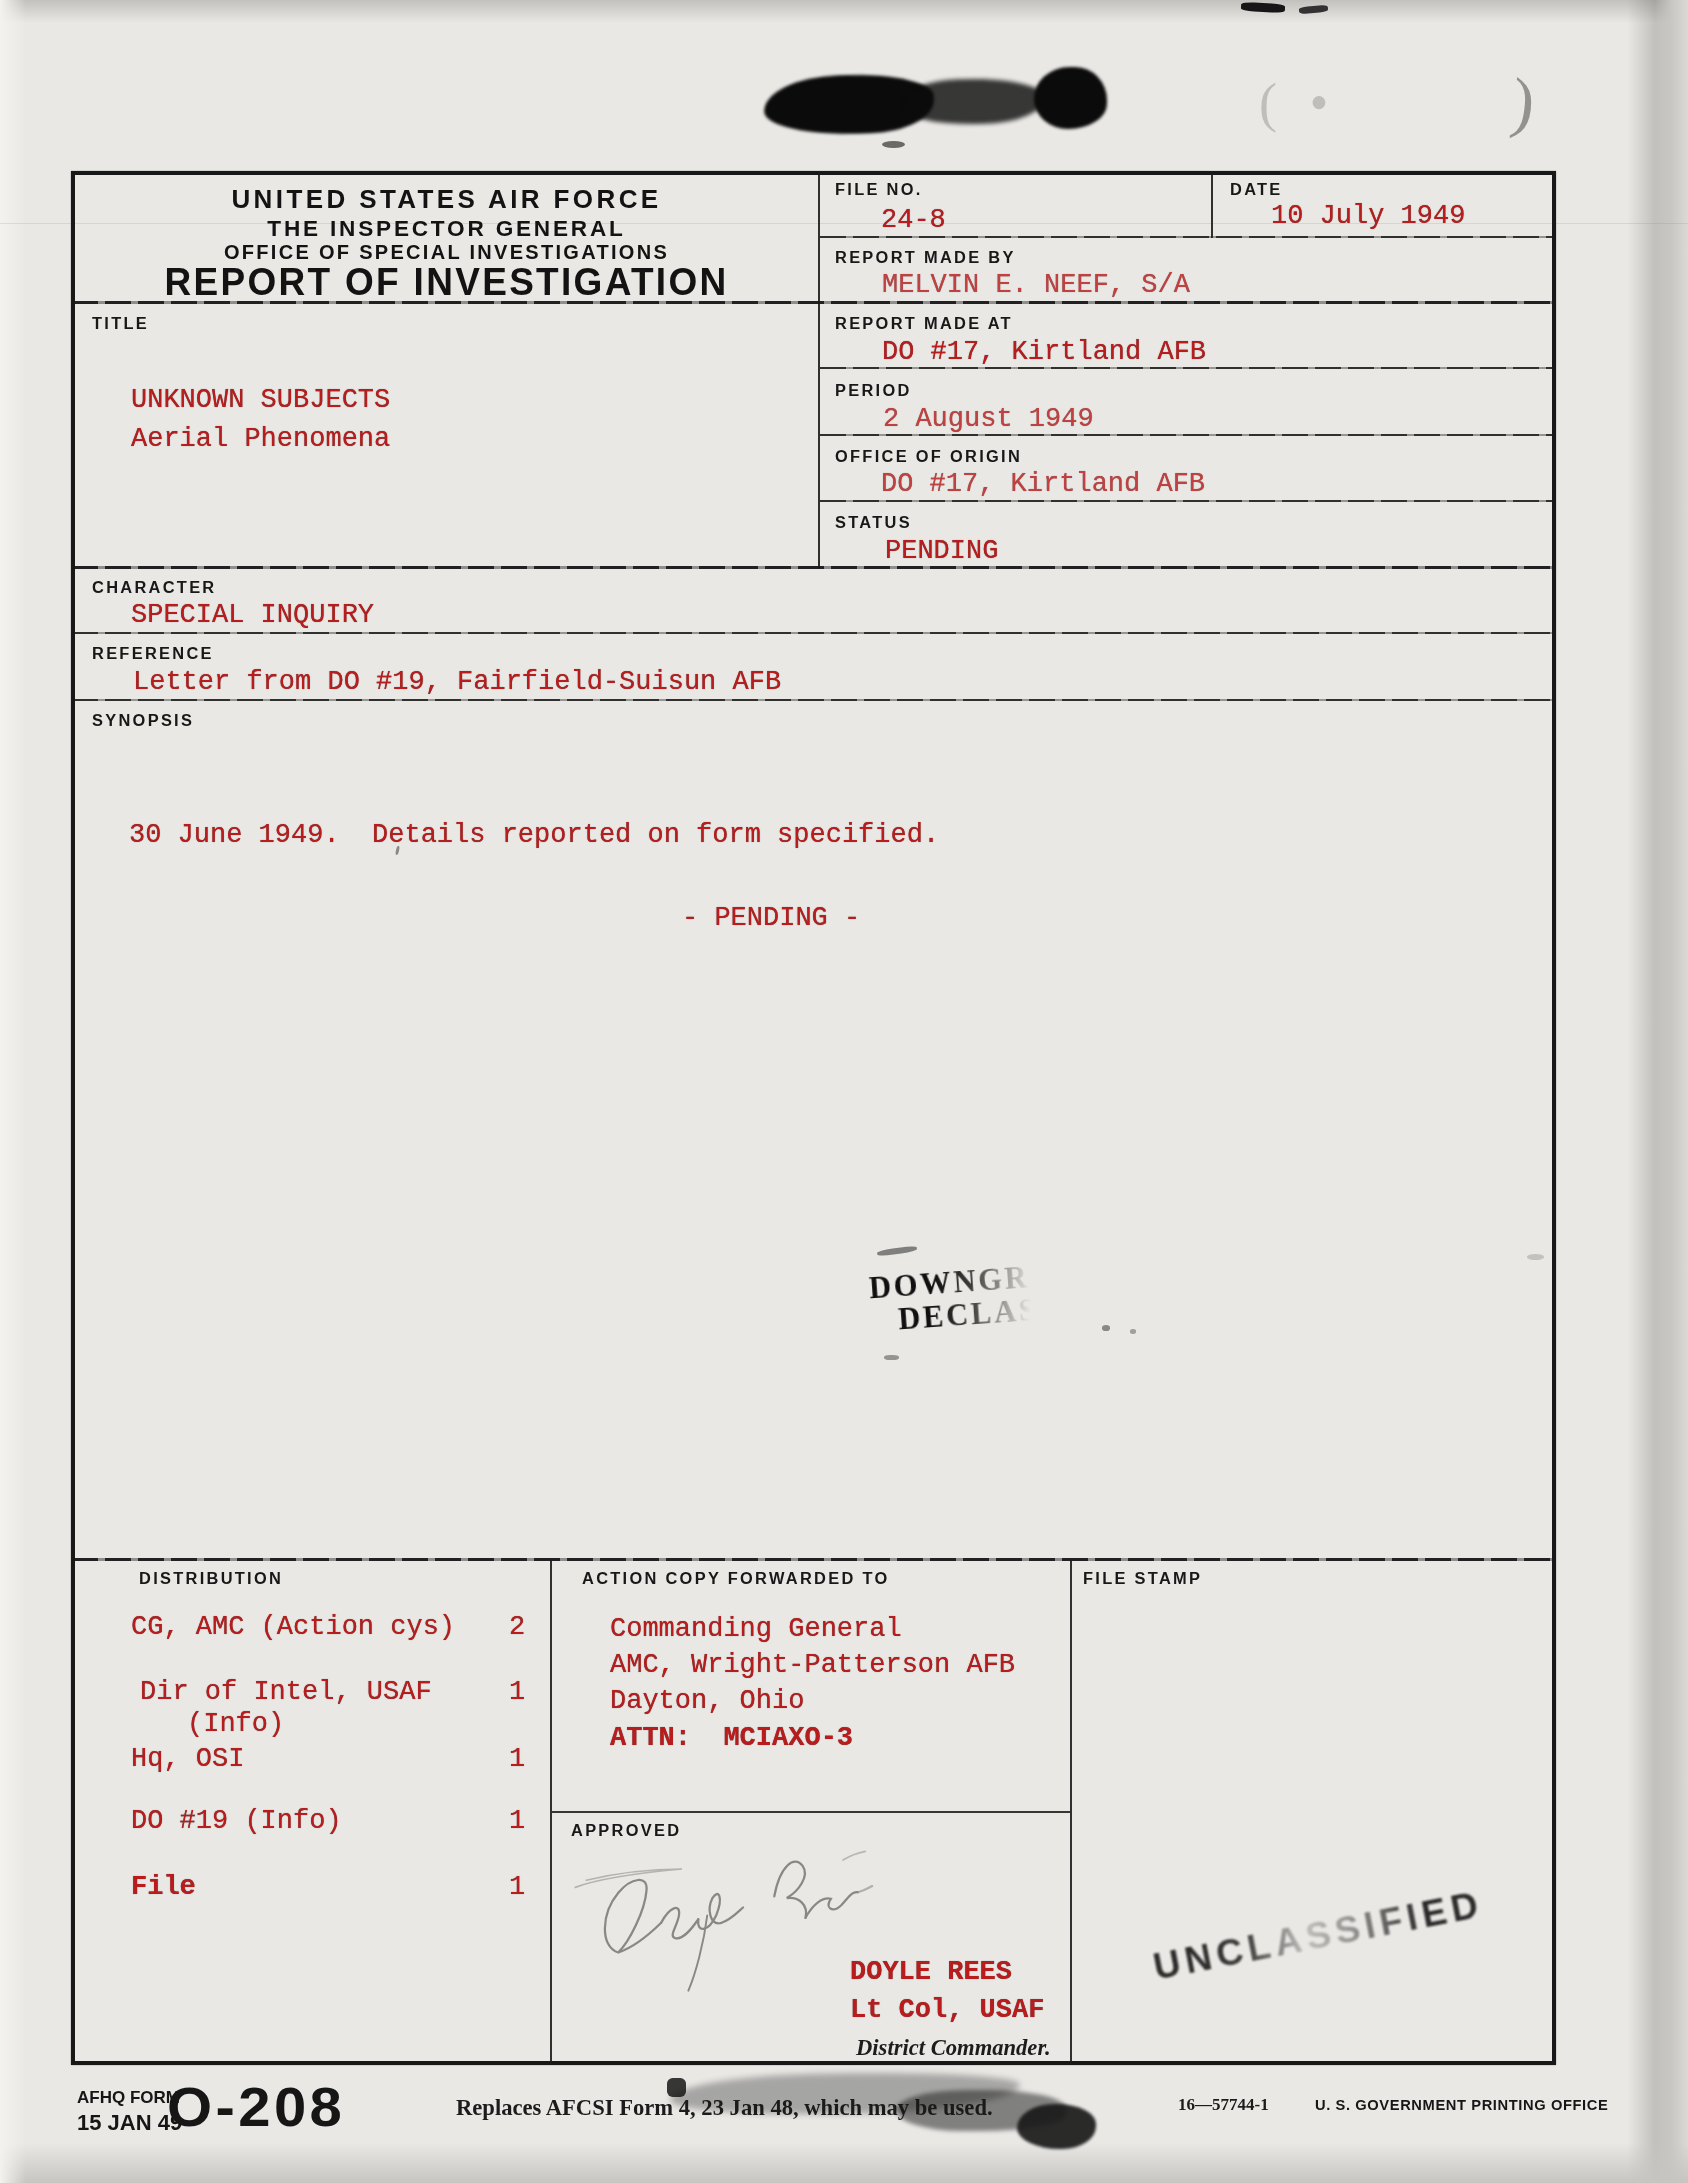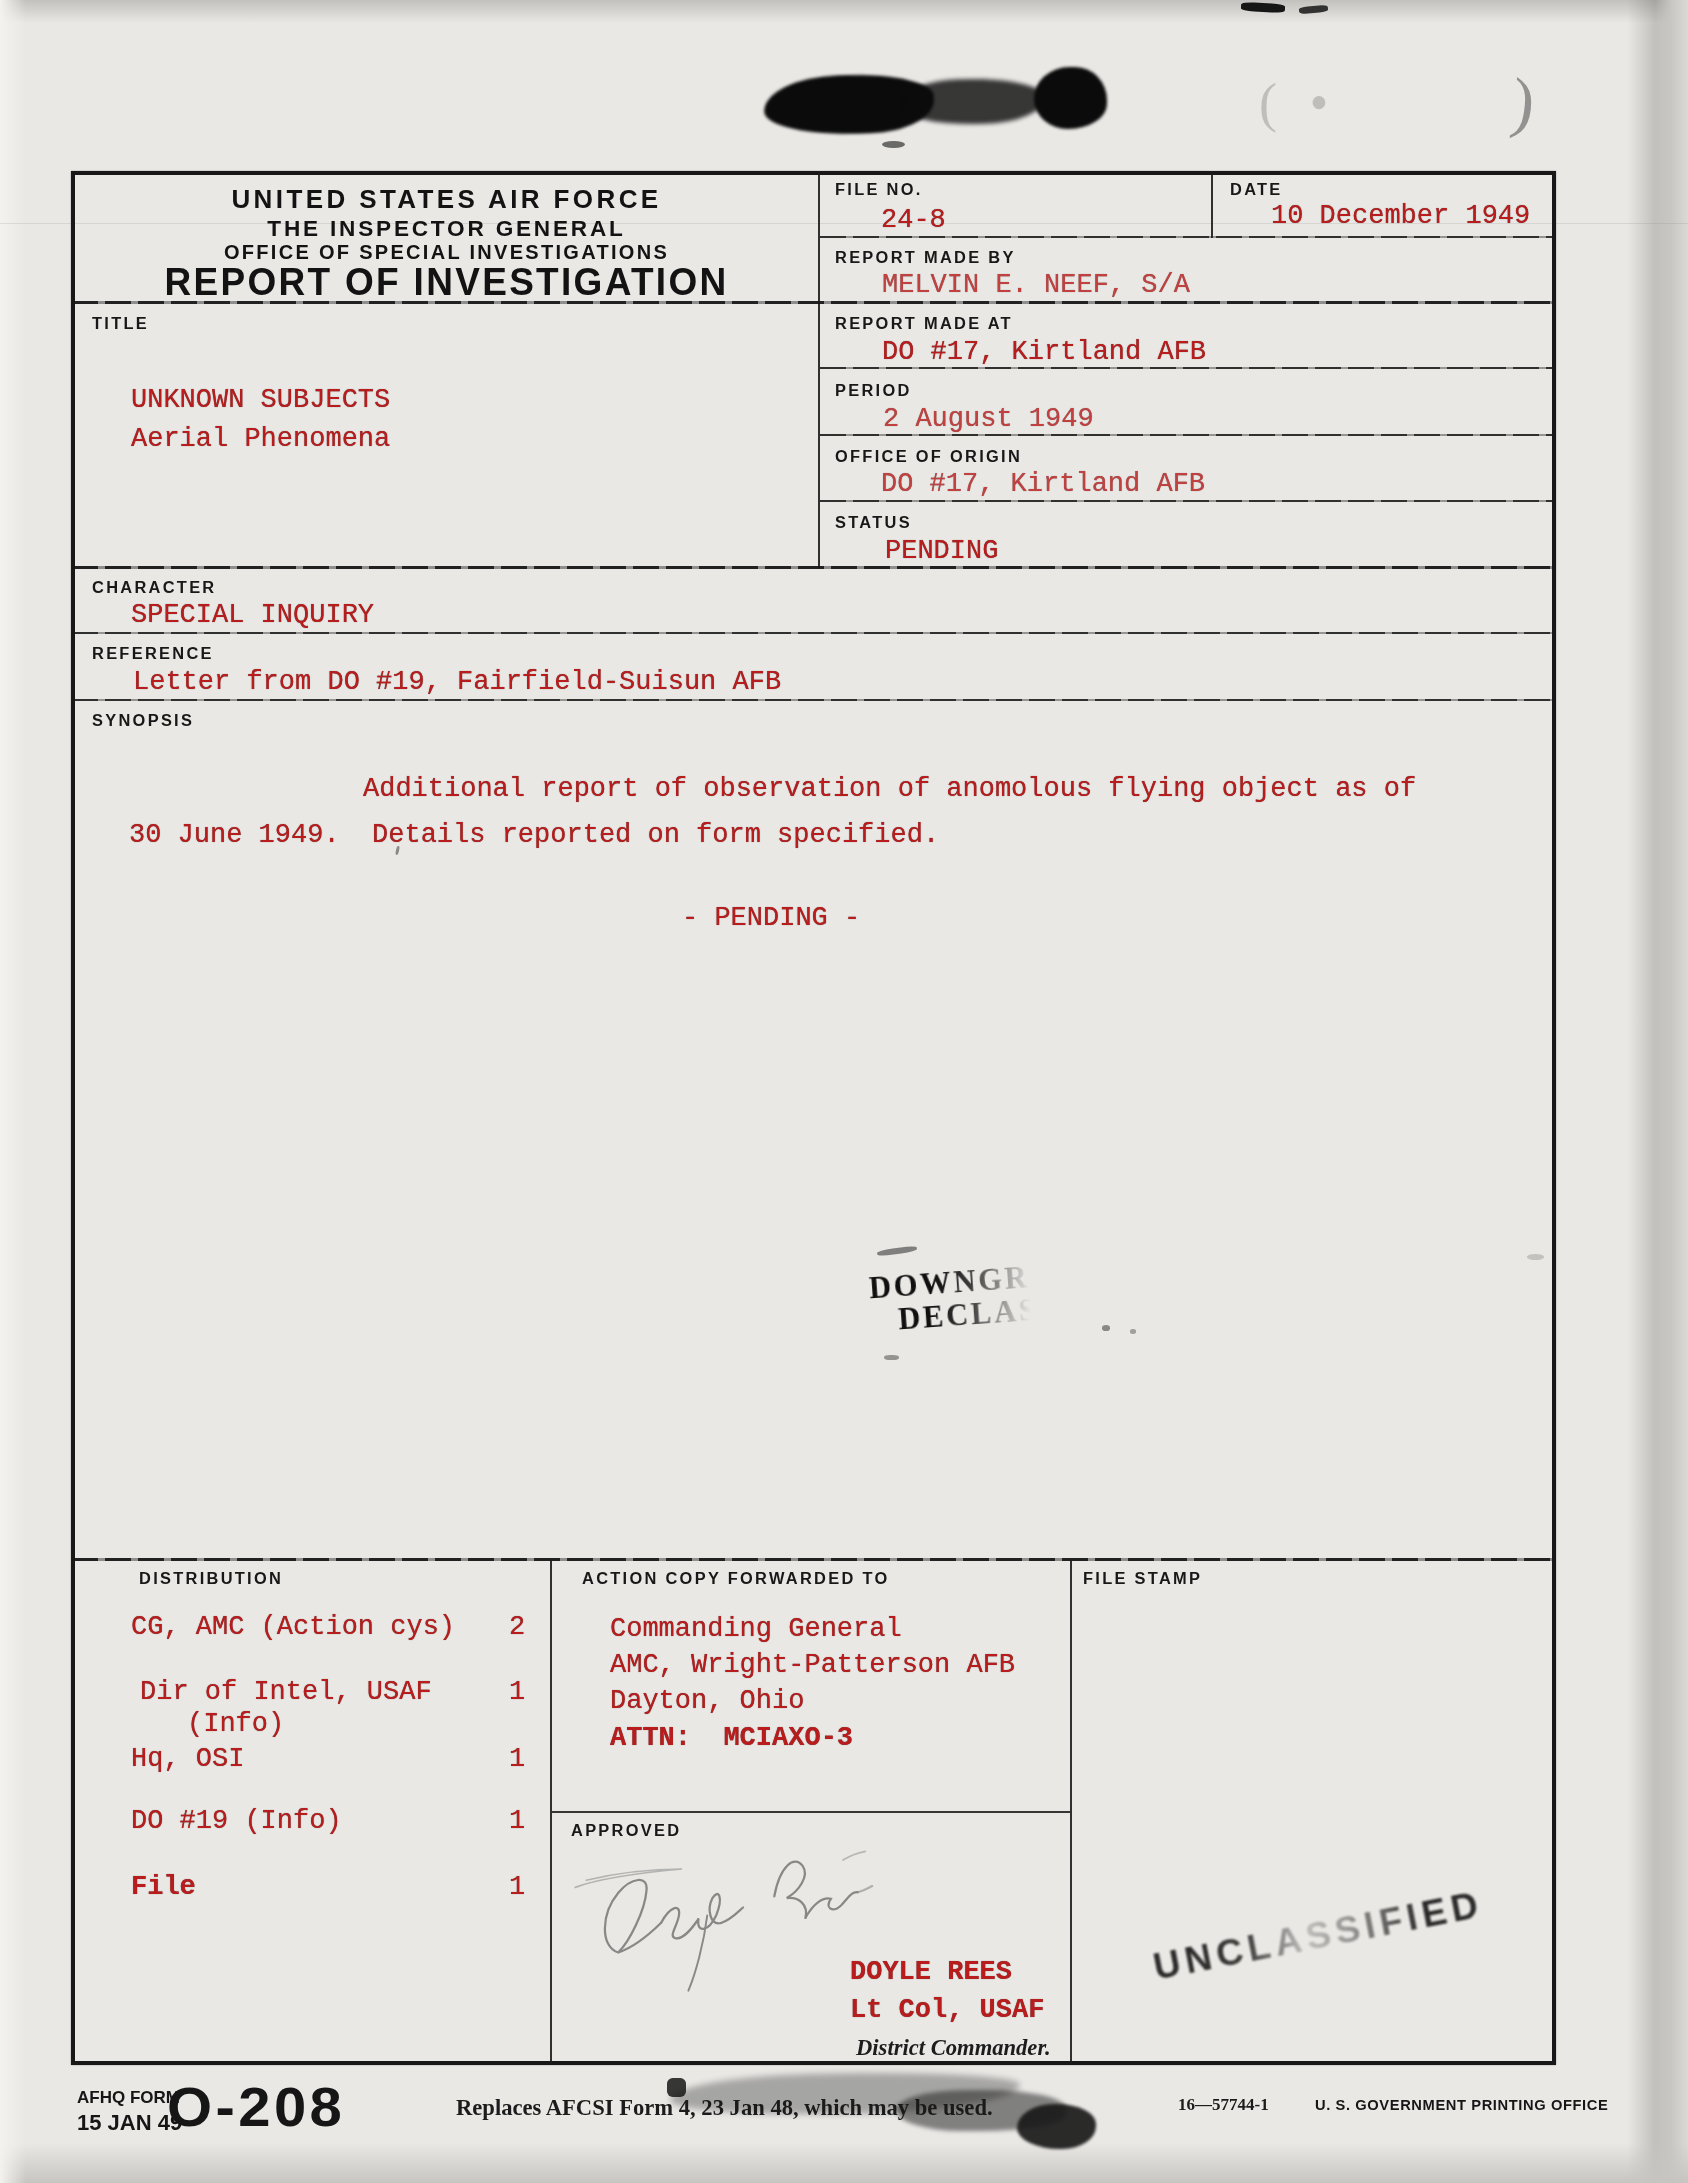--- a/index.html
+++ b/index.html
@@ -116,21 +116,21 @@
   <div class="hl" style="left:552px;top:1811px;width:518px;"></div>
 
   <div class="agency ag1">UNITED STATES AIR FORCE</div>
   <div class="agency ag2">THE INSPECTOR GENERAL</div>
   <div class="agency ag3">OFFICE OF SPECIAL INVESTIGATIONS</div>
   <div class="agency form-title">REPORT OF INVESTIGATION</div>
 
   <div class="lbl" style="left:835px;top:180px;">FILE NO.</div>
   <div class="type" style="left:881px;top:205px;">24-8</div>
   <div class="lbl" style="left:1230px;top:180px;">DATE</div>
-  <div class="type" style="left:1271px;top:201px;">10 December 1949</div>
+  <div class="type" style="left:1271px;top:201px;">10 July 1949</div>
 
   <div class="lbl" style="left:835px;top:248px;">REPORT MADE BY</div>
   <div class="type faded" style="left:882px;top:270px;">MELVIN E. NEEF, S/A</div>
 
   <div class="lbl" style="left:835px;top:314px;">REPORT MADE AT</div>
   <div class="type" style="left:882px;top:337px;">DO #17, Kirtland AFB</div>
 
   <div class="lbl" style="left:835px;top:381px;text-align:center;">PERIOD</div>
   <div class="type faded" style="left:883px;top:404px;">2 August 1949</div>
 
@@ -144,21 +144,20 @@
   <div class="type" style="left:131px;top:385px;">UNKNOWN SUBJECTS</div>
   <div class="type" style="left:131px;top:424px;">Aerial Phenomena</div>
 
   <div class="lbl" style="left:92px;top:578px;">CHARACTER</div>
   <div class="type" style="left:131px;top:600px;">SPECIAL INQUIRY</div>
 
   <div class="lbl" style="left:92px;top:644px;">REFERENCE</div>
   <div class="type" style="left:133px;top:667px;">Letter from DO #19, Fairfield-Suisun AFB</div>
 
   <div class="lbl" style="left:92px;top:711px;">SYNOPSIS</div>
-  <div class="type" style="left:363px;top:774px;">Additional report of observation of anomolous flying object as of</div>
   <div class="type" style="left:129px;top:820px;">30 June 1949.  Details reported on form specified.</div>
   <div class="type" style="left:682px;top:903px;">- PENDING -</div>
   <div class="speck" style="left:396px;top:846px;width:3.4px;height:9px;opacity:.45;border-radius:40%;transform:rotate(12deg);"></div>
 
   <div class="stamp stamp-downgrade">
     <span>DOWNGRAD</span>
     <span class="in">DECLAS</span>
   </div>
   <div class="speck" style="left:877px;top:1248px;width:40px;height:5.7px;opacity:.5;border-radius:40%;transform:rotate(-8deg);"></div>
   <div class="speck" style="left:1102px;top:1325px;width:8px;height:5.7px;opacity:.45;"></div>

